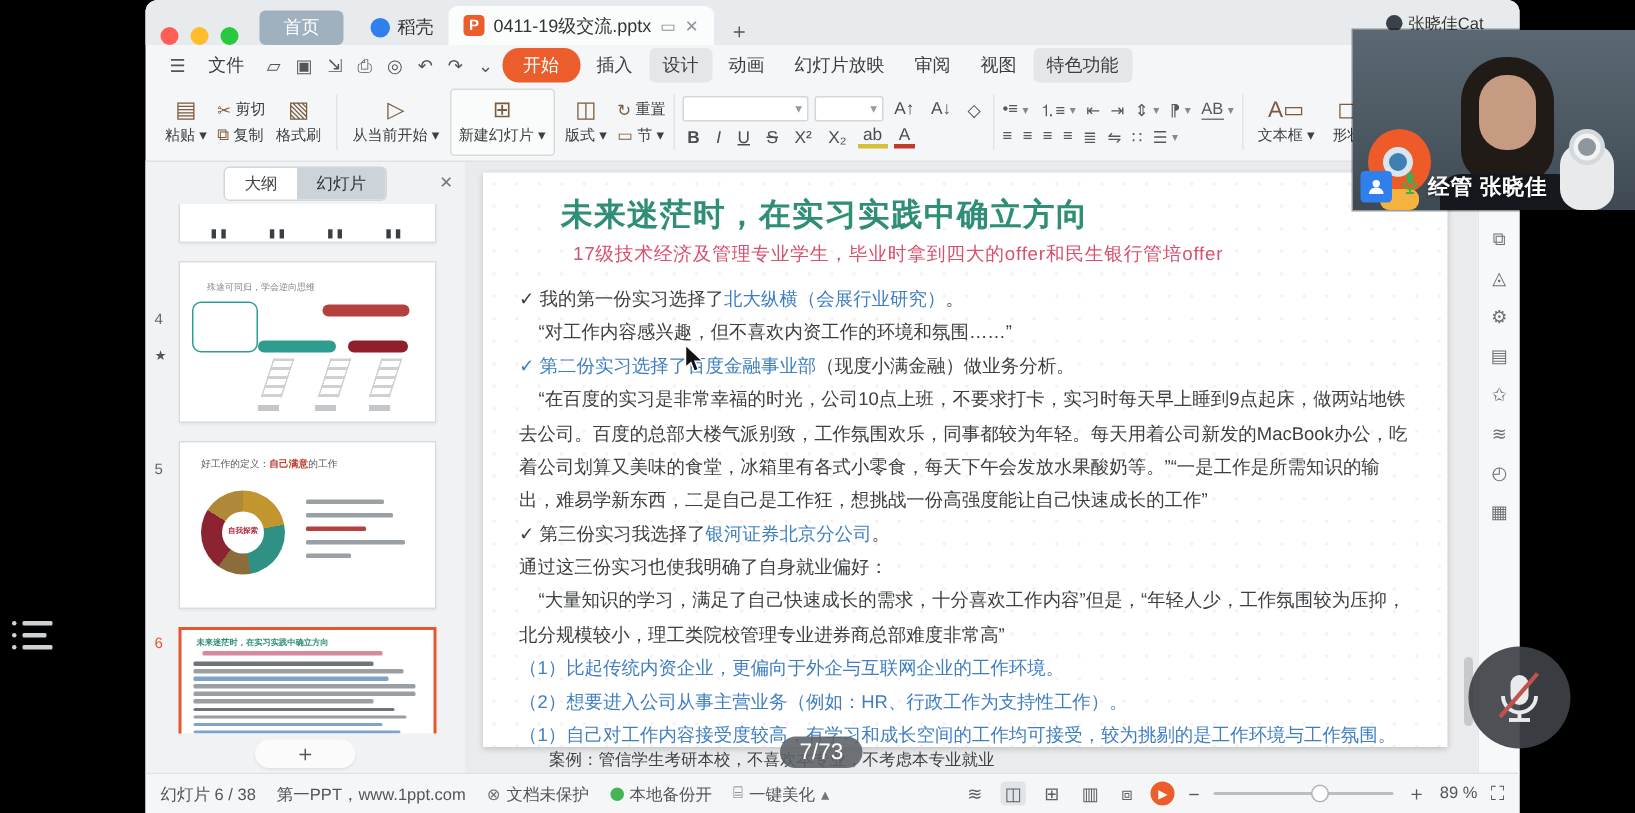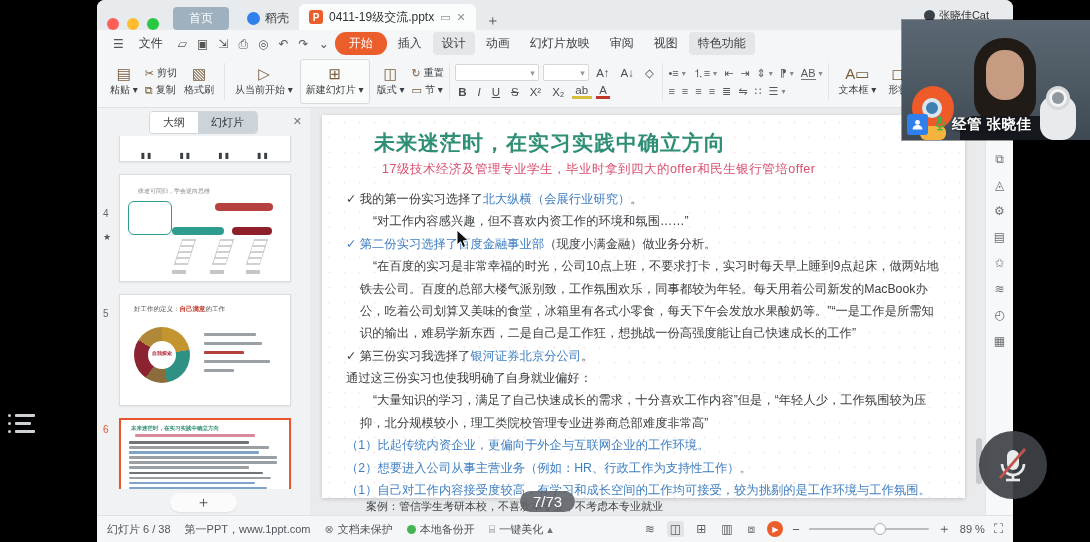--- a/index.html
+++ b/index.html
@@ -97,21 +97,21 @@
   
   .slide-area { flex:1; background:#e9ebed; position:relative; min-width:0; }
   .slide { position:absolute; left:12px; top:7px; width:643px; height:383px; background:#fff;
     box-shadow:0 1px 4px rgba(0,0,0,.18);
     background-image:radial-gradient(rgba(214,130,150,.14) 1px, transparent 1.3px);
     background-size:15px 15px; overflow:hidden; }
   .s-title { margin:14px 0 4px 52px; font-size:21px; font-weight:bold; color:#2f8e76; letter-spacing:1px; }
   .s-sub { margin:2px 0 10px 60px; font-size:12.5px; color:#d8506e; letter-spacing:.5px; }
   .s-body { margin:0 22px 0 24px; font-size:12.3px; color:#3d4043; line-height:1.82; }
   .sline { }
-  .sline.q { text-indent:13px;margin-left:14px; }
+  .sline.q { text-indent:13px; }
   .c-b { color:#3f7fc1; }
   .notes { position:absolute; left:12px; top:391px; font-size:11px; color:#3f4347; white-space:nowrap;margin-left:44px; }
   .page-badge { position:absolute; left:210px; top:383px; background:rgba(92,97,102,.88); color:#fff;
     font-size:15px; padding:2px 13px; border-radius:14px; z-index:4; }
   .v-scroll { position:absolute; right:3px; top:330px; width:6px; height:46px; border-radius:3px; background:#c6cacd; }
 
   
   .rightbar { width:28px; background:#f7f8f9; border-left:1px solid #e3e5e7; display:flex; flex-direction:column;
     align-items:center; padding-top:18px; gap:12px; }
   .rb-ic { font-size:12px; color:#6b7177; line-height:14px; }

